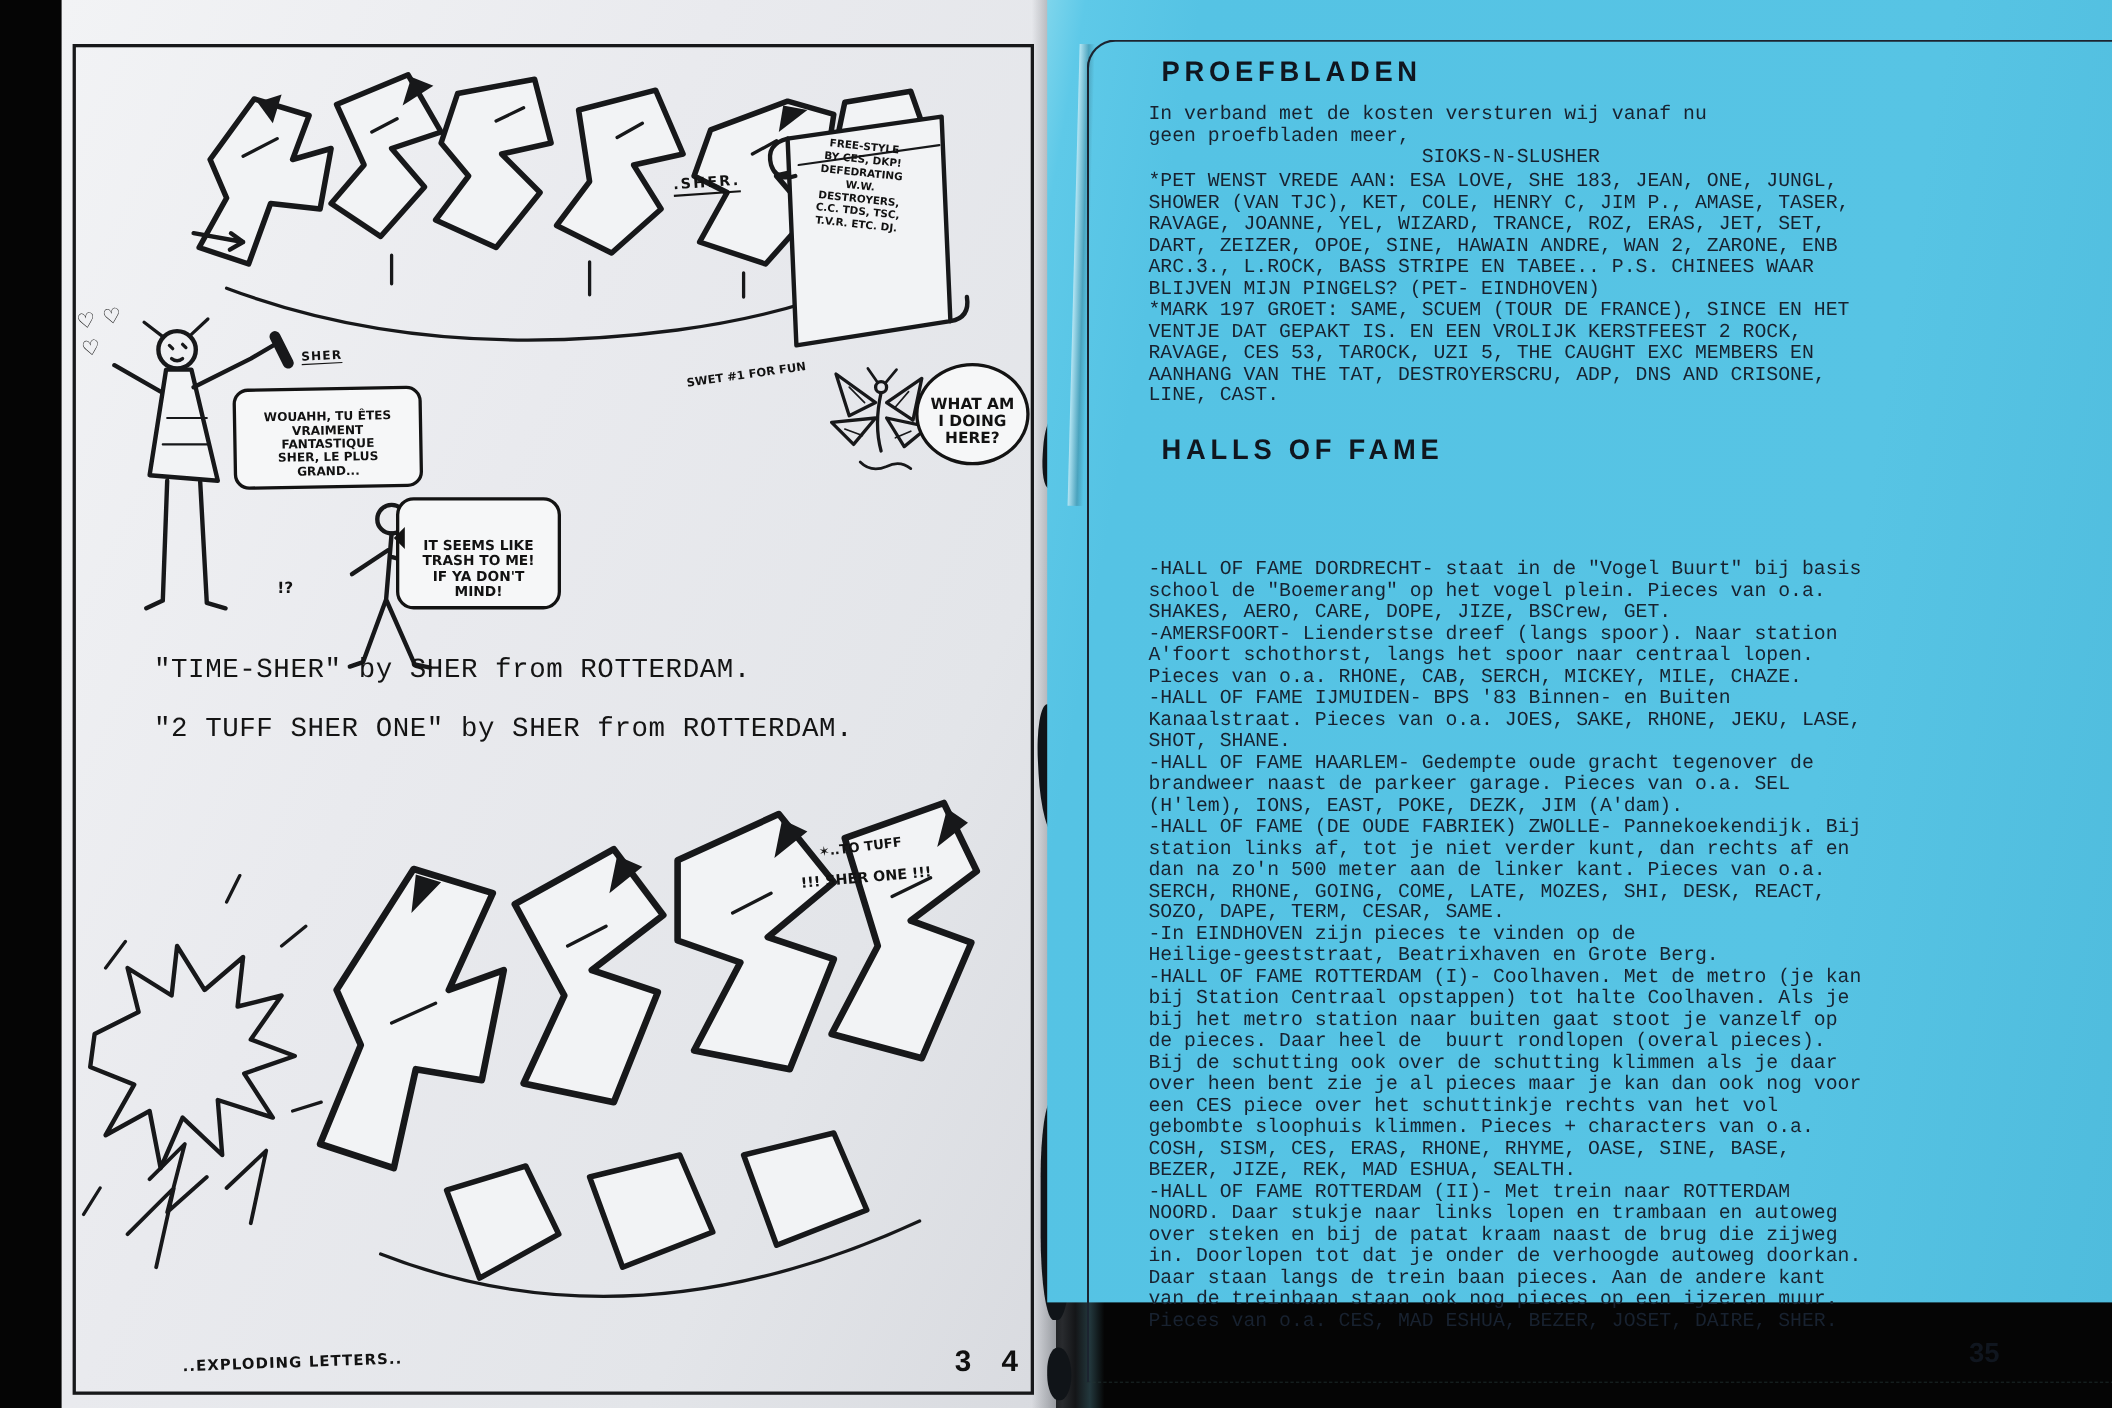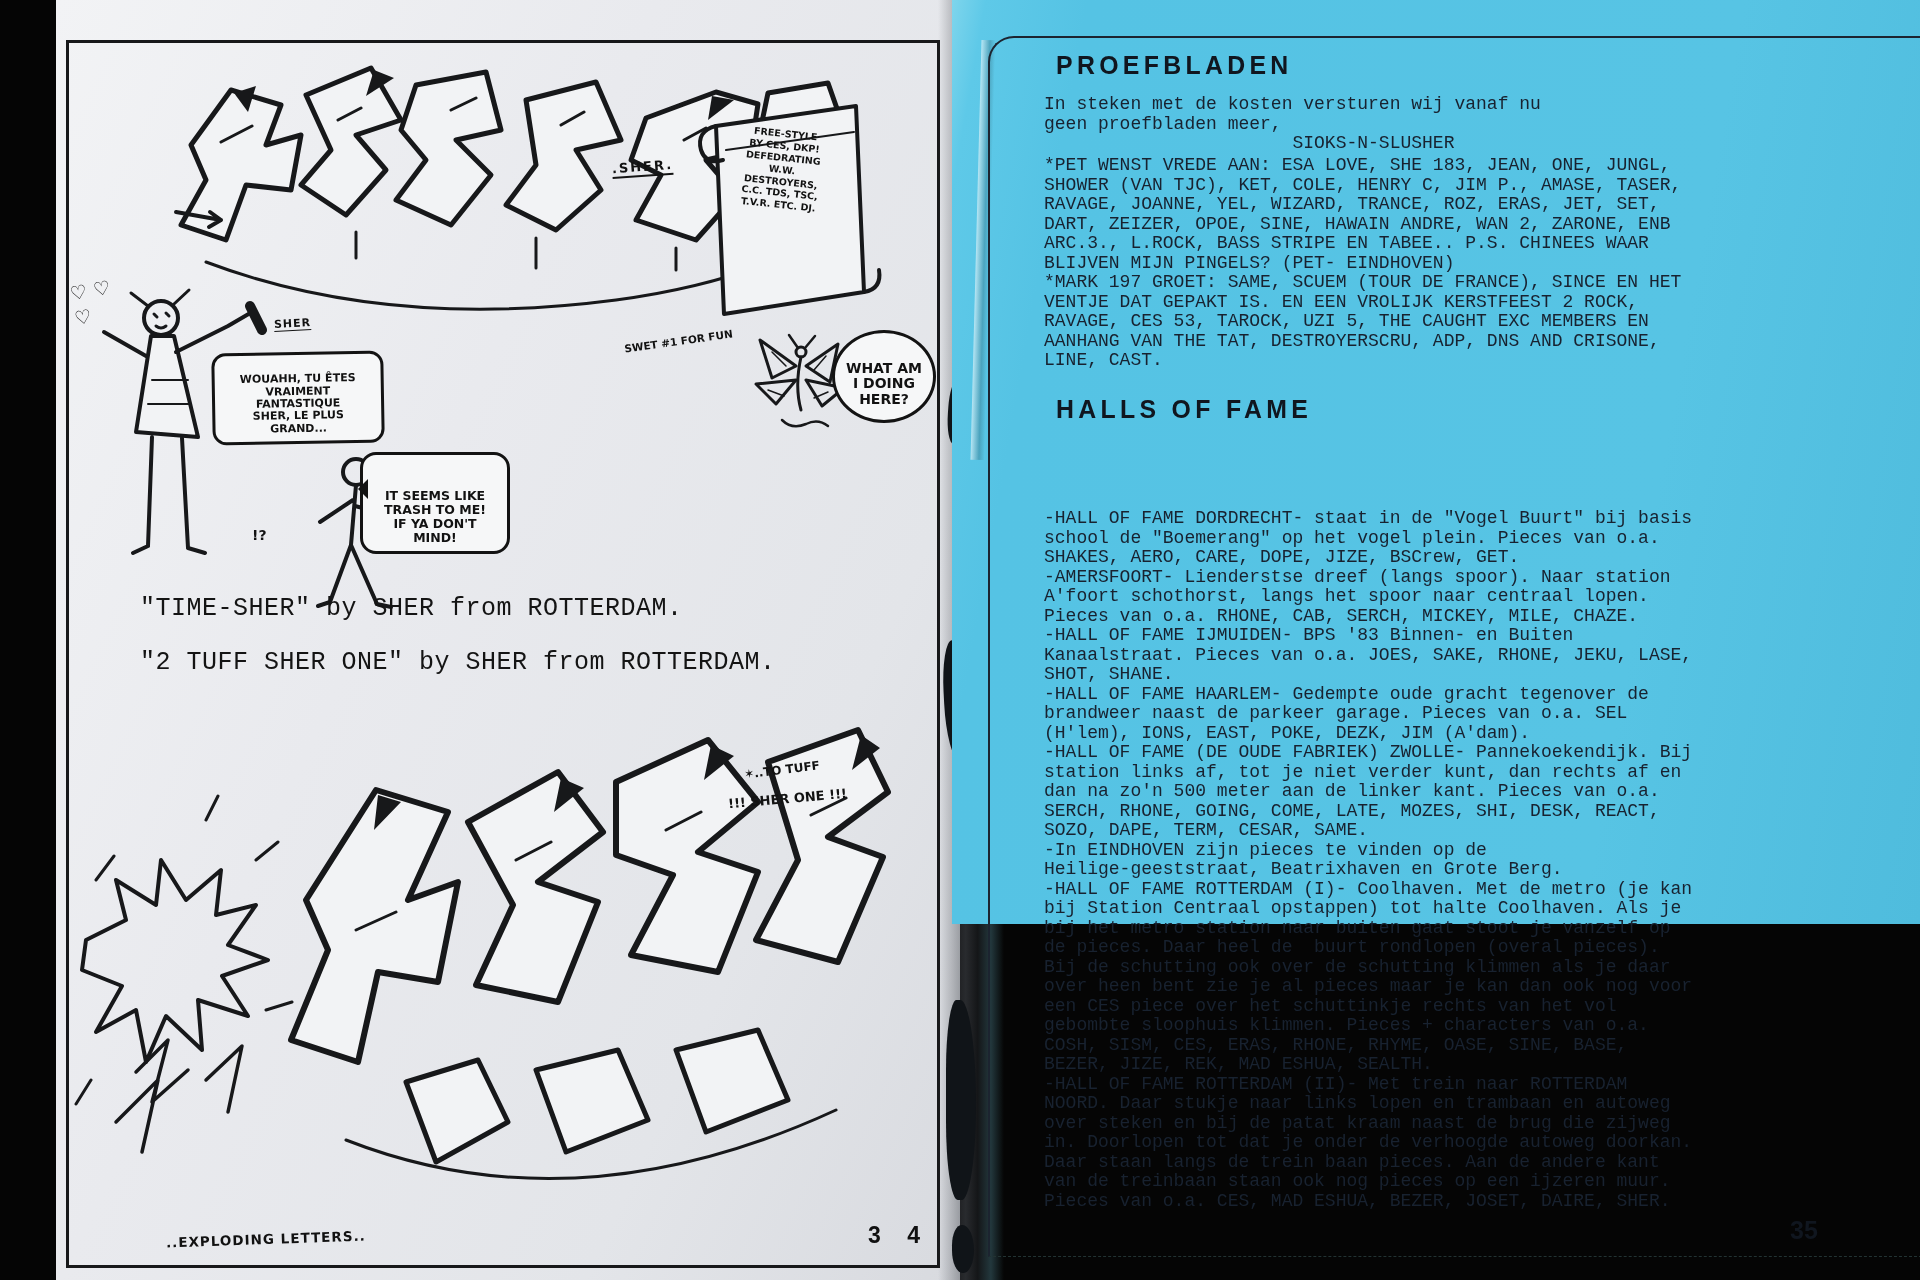--- a/index.html
+++ b/index.html
@@ -33,35 +33,35 @@
         border-bottom:2px solid #141414;transform:rotate(-4deg);font-weight:bold;}
   #tag-sher-small{position:absolute;left:218px;top:318px;font-size:11px;letter-spacing:1px;
         border-bottom:1.5px solid #141414;transform:rotate(-3deg);font-weight:bold;}
   #hearts{position:absolute;left:16px;top:278px;font-size:19px;color:#141414;
         line-height:1.3;transform:rotate(-10deg);}
   #interrobang{position:absolute;left:196px;top:528px;font-size:14px;font-weight:bold;}
   #to-tuff{position:absolute;left:688px;top:764px;font-size:12px;transform:rotate(-7deg);}
   #sher-one{position:absolute;left:672px;top:792px;font-size:13px;transform:rotate(-5deg);}
   #exploding{position:absolute;left:110px;top:1232px;font-size:13.5px;transform:rotate(-2deg);
         letter-spacing:1px;}
-  #left-page-number{position:absolute;left:812px;top:1222px;font-size:23px;font-weight:bold;
+  #left-page-number{position:absolute;left:812px;top:1222px;font-size:27px;font-weight:bold;
         letter-spacing:10px;color:#101010;font-family:"Liberation Sans",sans-serif;}
 
   
   #gutter{position:absolute;left:938px;top:0;width:66px;height:1280px;
     background:linear-gradient(90deg,rgba(120,125,132,0) 0%,rgba(70,74,80,.55) 42%,
       rgba(25,27,30,.75) 60%,rgba(90,150,165,.35) 80%,rgba(255,255,255,0) 100%);}
   .ink-blob{position:absolute;background:#101418;border-radius:45% 55% 50% 50%;}
   #blob-1{left:948px;top:380px;width:16px;height:64px;transform:rotate(4deg);}
   #blob-2{left:944px;top:640px;width:26px;height:120px;transform:rotate(-3deg);}
   #blob-3{left:946px;top:1000px;width:30px;height:200px;border-radius:40% 60% 55% 45%;}
   #blob-4{left:952px;top:1225px;width:22px;height:48px;}
 
   
-  #right-page{position:absolute;left:952px;top:0;width:968px;height:924px;
+  #right-page{position:absolute;left:952px;top:0;width:968px;height:1184px;
     background:linear-gradient(100deg,#7ed5ec 0%,#5ec9e8 3%,#55c3e4 12%,#57c4e4 70%,#4fbcdd 100%);}
   #right-frame{position:absolute;left:36px;top:36px;width:932px;height:1218px;
     border-left:2px solid #1c2430;border-top:2px solid #1c2430;
     border-bottom:1.5px dashed #233;border-right:0;border-radius:26px 0 0 0;}
   #crease{position:absolute;left:24px;top:40px;width:14px;height:420px;
     background:linear-gradient(90deg,rgba(255,255,255,.55),rgba(30,60,70,.25) 60%,rgba(255,255,255,0));
     transform:rotate(1.5deg);}
   .blue-text{font-family:"Liberation Mono","DejaVu Sans Mono",monospace;color:#182230;
     font-size:18px;line-height:19.5px;white-space:pre;position:absolute;left:92px;}
   .zine-heading{position:absolute;left:104px;color:#10161f;font-weight:800;
@@ -202,21 +202,21 @@
   <div class="ink-blob" id="blob-2"></div>
   <div class="ink-blob" id="blob-3"></div>
   <div class="ink-blob" id="blob-4"></div>
 
   <div id="right-page">
     <div id="crease"></div>
     <div id="right-frame"></div>
 
     <div id="heading-proefbladen" class="zine-heading">PROEFBLADEN</div>
 
-    <div id="intro-block" class="blue-text">In steken met de kosten versturen wij vanaf nu
+    <div id="intro-block" class="blue-text">In verband met de kosten versturen wij vanaf nu
 geen proefbladen meer,
                        SIOKS-N-SLUSHER</div>
 
     <div id="greets-block" class="blue-text">*PET WENST VREDE AAN: ESA LOVE, SHE 183, JEAN, ONE, JUNGL,
 SHOWER (VAN TJC), KET, COLE, HENRY C, JIM P., AMASE, TASER,
 RAVAGE, JOANNE, YEL, WIZARD, TRANCE, ROZ, ERAS, JET, SET,
 DART, ZEIZER, OPOE, SINE, HAWAIN ANDRE, WAN 2, ZARONE, ENB
 ARC.3., L.ROCK, BASS STRIPE EN TABEE.. P.S. CHINEES WAAR
 BLIJVEN MIJN PINGELS? (PET- EINDHOVEN)
 *MARK 197 GROET: SAME, SCUEM (TOUR DE FRANCE), SINCE EN HET

